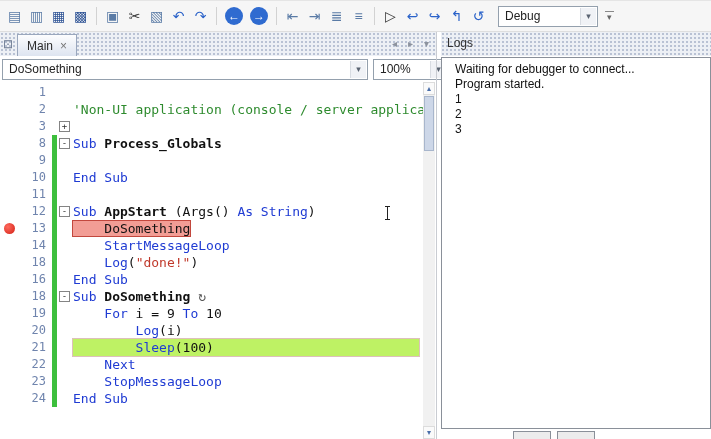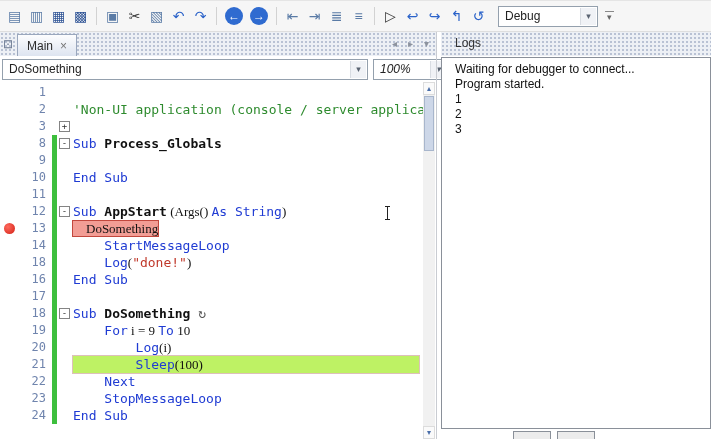--- a/index.html
+++ b/index.html
@@ -36,39 +36,39 @@
          background:linear-gradient(#fdfdfe,#dde4f0); border:1px solid #9aa7bd; border-bottom:none;
          font-size:12px; color:#2c2c2c; }
   .tab-close { color:#777; font-size:12px; }
   .tab-nav { position:absolute; right:8px; top:6px; display:flex; gap:11px;
              color:#8d939e; font-size:10px; }
 
   
   .combo { position:absolute; height:21px; background:#fff; border:1px solid #94a0ad;
            font-size:12px; line-height:19px; padding-left:6px; color:#222; }
   .combo-sub  { left:2px;  top:58px; width:366px; }
-  .combo-zoom { left:373px; top:58px; width:75px;font-style:italic; }
+  .combo-zoom { left:373px; top:58px; width:75px; }
 
   
   .code { position:absolute; left:0; top:81px; width:423px; bottom:0; background:#fff;
           overflow:hidden; font-family:"DejaVu Sans Mono",monospace; font-size:13px; padding-top:2px; }
   .crow { height:17px; line-height:17px; white-space:pre; display:flex; }
   .bpcol { width:18px; flex:none; position:relative; }
   .bpdot { position:absolute; left:4px; top:3px; width:11px; height:11px; border-radius:50%;
            background:radial-gradient(circle at 35% 35%, #ff6a5e, #d21f14); }
   .lnum { width:30px; flex:none; text-align:right; padding-right:2px;
           color:#6f84ad; font-size:12px; }
   .chg { width:5px; flex:none; margin-left:4px; }
   .chg.on { background:#3dbf3d; }
   .foldcol { width:16px; flex:none; padding-left:2px; }
   .fmark { display:inline-block; width:11px; height:11px; margin-top:3px; border:1px solid #848484;
            background:#fff; color:#333; font-size:9px; line-height:9px; text-align:center; vertical-align:top; }
   .ctext { white-space:pre; }
   .tk-kw { color:#1f3bd3; }
-  .tk-plain { color:#111;font-family:Liberation Serif, serif; }
+  .tk-plain { color:#111; }
   .tk-cmt { color:#2e8b2e; }
   .tk-str { color:#c0392b; }
   .tk-name { color:#111; font-weight:bold;margin-top:36px; }
   .tk-rgn { color:#8a8a8a; border:1px solid #b0b0b0; background:#fcfcfc; padding:0 3px; font-size:12px; }
   .tk-icon { color:#555; }
   .hl-exec { background:#f29d95; outline:1px solid #c2473d; }
   .hl-box  { display:inline-block; min-width:346px; background:#bef264; outline:1px solid #ddc0ba; }
 
   
   .vsb { position:absolute; left:423px; top:81px; width:12px; bottom:0; background:#f1f1f1; }
@@ -79,21 +79,21 @@
                background:#cdd7e8; border:1px solid #a8b6cc; }
 
   .split { position:absolute; left:436px; top:31px; bottom:0; width:1px; background:#c9ccd2; }
 
   
   .logs { position:absolute; left:441px; top:31px; width:270px; bottom:0; }
   .logs-header { position:absolute; left:0; right:0; top:0; height:24px;
                  background:#edf0f5;
                  background-image:radial-gradient(#b9c2d4 0.8px, rgba(0,0,0,0) 0.9px);
                  background-size:4px 4px; }
-  .logs-title { font-size:12px; color:#333; padding:4px 14px; display:inline-block; }
+  .logs-title { font-size:12px; color:#333; padding:4px 6px; display:inline-block; }
   .logs-body { position:absolute; left:0; right:0; top:25px; bottom:10px;
                background:#fff; border:1px solid #8a9099; padding:4px 13px;
                font-size:12px; line-height:15px; color:#111; overflow:hidden; }
   .log-line { white-space:pre; }
   .lbtn { position:absolute; bottom:0; height:8px; width:38px;
           background:#ececec; border:1px solid #8a9099; border-bottom:none; }
   .lbtn.b1 { left:72px; } .lbtn.b2 { left:116px; }
 
   
   .ibeam { position:absolute; left:384px; top:205px; width:7px; height:14px; z-index:50; }
@@ -169,21 +169,20 @@
         <div class="crow"><span class="bpcol"></span><span class="lnum">3</span><span class="chg"></span><span class="foldcol"><span class="fmark">+</span></span></div>
         <div class="crow"><span class="bpcol"></span><span class="lnum">8</span><span class="chg on"></span><span class="foldcol"><span class="fmark">-</span></span><span class="ctext"><span class="tk-kw">Sub </span><span class="tk-name">Process_Globals</span></span></div>
         <div class="crow"><span class="bpcol"></span><span class="lnum">9</span><span class="chg on"></span><span class="foldcol"></span><span class="ctext"></span></div>
         <div class="crow"><span class="bpcol"></span><span class="lnum">10</span><span class="chg on"></span><span class="foldcol"></span><span class="ctext"><span class="tk-kw">End Sub</span></span></div>
         <div class="crow"><span class="bpcol"></span><span class="lnum">11</span><span class="chg on"></span><span class="foldcol"></span><span class="ctext"></span></div>
         <div class="crow"><span class="bpcol"></span><span class="lnum">12</span><span class="chg on"></span><span class="foldcol"><span class="fmark">-</span></span><span class="ctext"><span class="tk-kw">Sub </span><span class="tk-name">AppStart</span><span class="tk-plain"> (Args() </span><span class="tk-kw">As String</span><span class="tk-plain">)</span></span></div>
         <div class="crow"><span class="bpcol"><span class="bpdot"></span></span><span class="lnum">13</span><span class="chg on"></span><span class="foldcol"></span><span class="ctext"><span class="hl-exec"><span class="tk-plain">    DoSomething</span></span></span></div>
         <div class="crow"><span class="bpcol"></span><span class="lnum">14</span><span class="chg on"></span><span class="foldcol"></span><span class="ctext"><span class="tk-kw">    StartMessageLoop</span></span></div>
         <div class="crow"><span class="bpcol"></span><span class="lnum">18</span><span class="chg on"></span><span class="foldcol"></span><span class="ctext"><span class="tk-kw">    Log</span><span class="tk-plain">(</span><span class="tk-str">"done!"</span><span class="tk-plain">)</span></span></div>
         <div class="crow"><span class="bpcol"></span><span class="lnum">16</span><span class="chg on"></span><span class="foldcol"></span><span class="ctext"><span class="tk-kw">End Sub</span></span></div>
-        <div class="crow"><span class="bpcol"></span><span class="lnum">17</span><span class="chg on"></span><span class="foldcol"></span><span class="ctext"></span></div>
         <div class="crow"><span class="bpcol"></span><span class="lnum">18</span><span class="chg on"></span><span class="foldcol"><span class="fmark">-</span></span><span class="ctext"><span class="tk-kw">Sub </span><span class="tk-name">DoSomething </span><span class="tk-icon">↻</span></span></div>
         <div class="crow"><span class="bpcol"></span><span class="lnum">19</span><span class="chg on"></span><span class="foldcol"></span><span class="ctext"><span class="tk-kw">    For</span><span class="tk-plain"> i = 9 </span><span class="tk-kw">To</span><span class="tk-plain"> 10</span></span></div>
         <div class="crow"><span class="bpcol"></span><span class="lnum">20</span><span class="chg on"></span><span class="foldcol"></span><span class="ctext"><span class="tk-kw">        Log</span><span class="tk-plain">(i)</span></span></div>
         <div class="crow"><span class="bpcol"></span><span class="lnum">21</span><span class="chg on"></span><span class="foldcol"></span><span class="ctext"><span class="hl-box"><span class="tk-kw">        Sleep</span><span class="tk-plain">(100)</span></span></span></div>
         <div class="crow"><span class="bpcol"></span><span class="lnum">22</span><span class="chg on"></span><span class="foldcol"></span><span class="ctext"><span class="tk-kw">    Next</span></span></div>
         <div class="crow"><span class="bpcol"></span><span class="lnum">23</span><span class="chg on"></span><span class="foldcol"></span><span class="ctext"><span class="tk-kw">    StopMessageLoop</span></span></div>
         <div class="crow"><span class="bpcol"></span><span class="lnum">24</span><span class="chg on"></span><span class="foldcol"></span><span class="ctext"><span class="tk-kw">End Sub</span></span></div>
       </div>
   </div>
 

